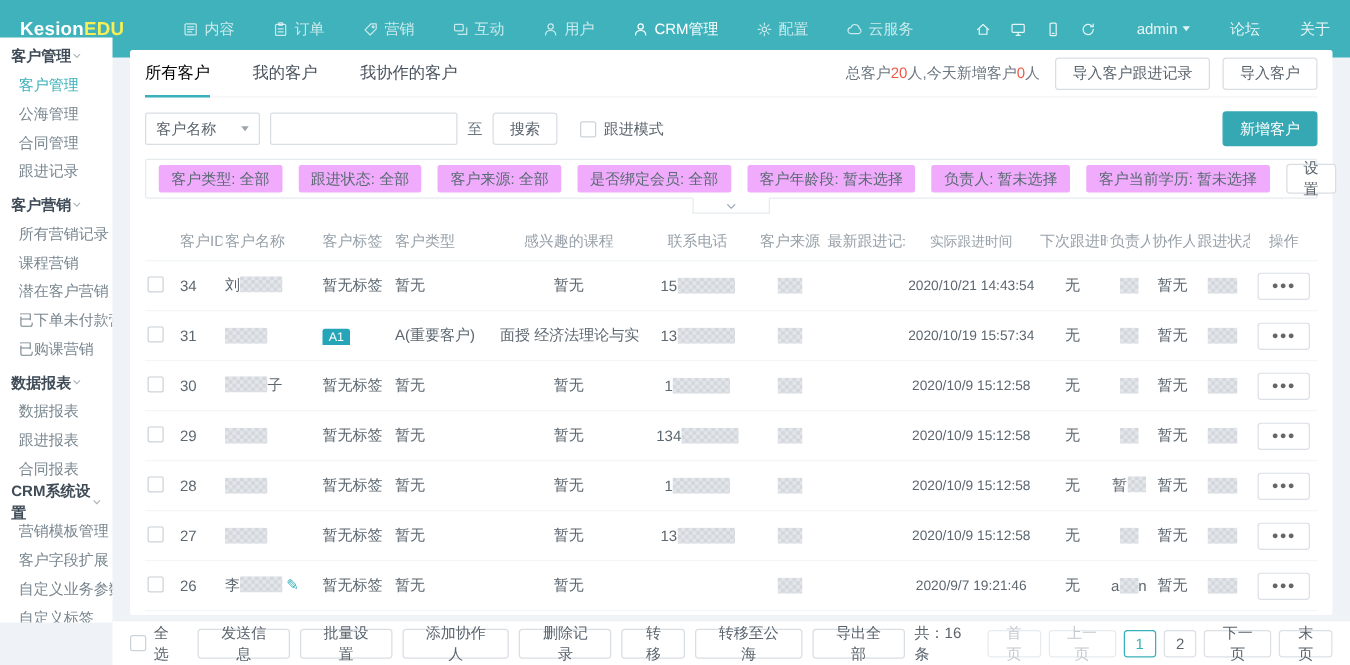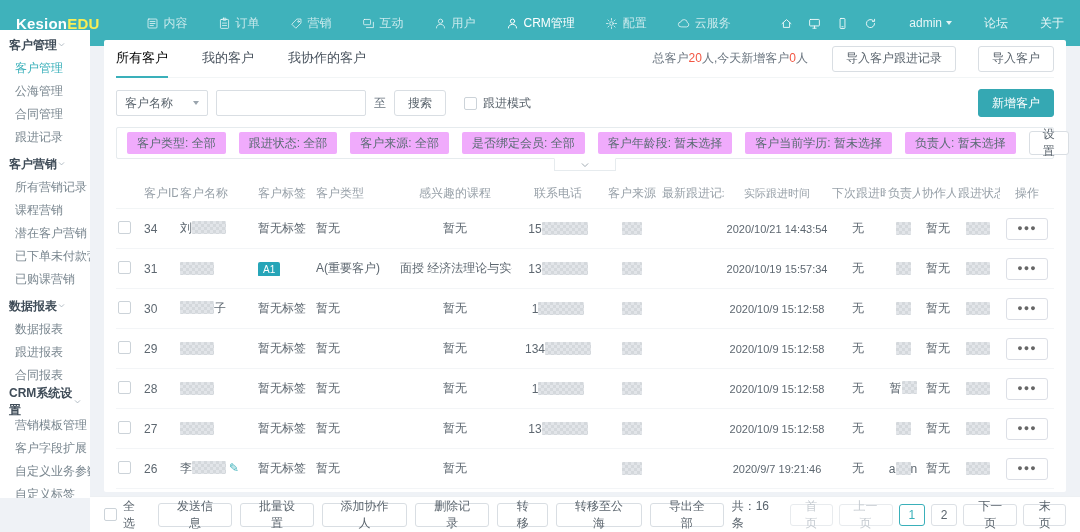--- a/index.html
+++ b/index.html
@@ -26,21 +26,21 @@
   .sitem { height:23px; line-height:23px; padding-left:15px; color:#79868f; cursor:pointer; white-space:nowrap; overflow:hidden; }
   .sitem.active { color:#3ab0ba; }
 
   
   .main { position:absolute; top:30px; left:90px; right:0; bottom:0; padding:10px 14px 0; }
   .card { background:#fff; border-radius:2px; padding:0 12px; min-height:452px; }
 
   .tabsrow { height:38px; display:flex; align-items:center; border-bottom:1px solid #f2f5f6; }
   .tab { height:38px; line-height:36px; margin-right:34px; font-size:13px; color:#48525d; cursor:pointer; border-bottom:2px solid transparent; }
   .tab.active { color:#000000; border-bottom-color:#3ab0ba;text-align:right; }
-  .tabs-right { margin-left:auto; display:flex; align-items:center; gap:22px; }
+  .tabs-right { margin-left:auto; display:flex; align-items:center; gap:10px; }
   .stats { color:#6b7680; margin-right:2px; }
   .stats .red { color:#f25643; }
   .btn { display:inline-flex; align-items:center; justify-content:center; height:26px; padding:0 13px; background:#fff; border:1px solid #d9dee3; border-radius:3px; font-size:12px; color:#5a646d; cursor:pointer; font-family:inherit; }
   .btn-primary { background:#35a8b3; border-color:#35a8b3; color:#fff; height:28px; }
 
   .searchrow { display:flex; align-items:center; gap:8px; padding:11px 0 10px; }
   .selectbox { width:92px; height:26px; border:1px solid #d9dee3; border-radius:2px; display:flex; align-items:center; padding:0 8px; color:#5a646d; cursor:pointer; background:#fff; }
   .selectbox .caret { border-top-color:#9aa4ad; margin-left:auto; }
   .txt-input { width:150px; height:26px; border:1px solid #d9dee3; border-radius:2px; padding:0 8px; font-size:12px; color:#333; outline:none; font-family:inherit; }
   .lbl { color:#6b7680; }
@@ -272,22 +272,22 @@
       <button class="btn btn-primary">新增客户</button>
     </div>
 
     <div class="filterbox">
       <span id="chips" style="display:flex;gap:13px;align-items:center;">
           <span class="chip">客户类型: 全部</span>
           <span class="chip">跟进状态: 全部</span>
           <span class="chip">客户来源: 全部</span>
           <span class="chip">是否绑定会员: 全部</span>
           <span class="chip">客户年龄段: 暂未选择</span>
+          <span class="chip">负责人: 暂未选择</span>
           <span class="chip">客户当前学历: 暂未选择</span>
-          <span class="chip">负责人: 暂未选择</span>
         </span>
       <button class="btn">设置</button>
     </div>
     <div class="collapse-tab">
       <svg viewBox="0 0 16 12" fill="none" stroke="#9aa4ad" stroke-width="1.5">
           <path d="M3 3.5l5 5 5-5"></path>
         </svg>
     </div>
 
     <div class="thead">

